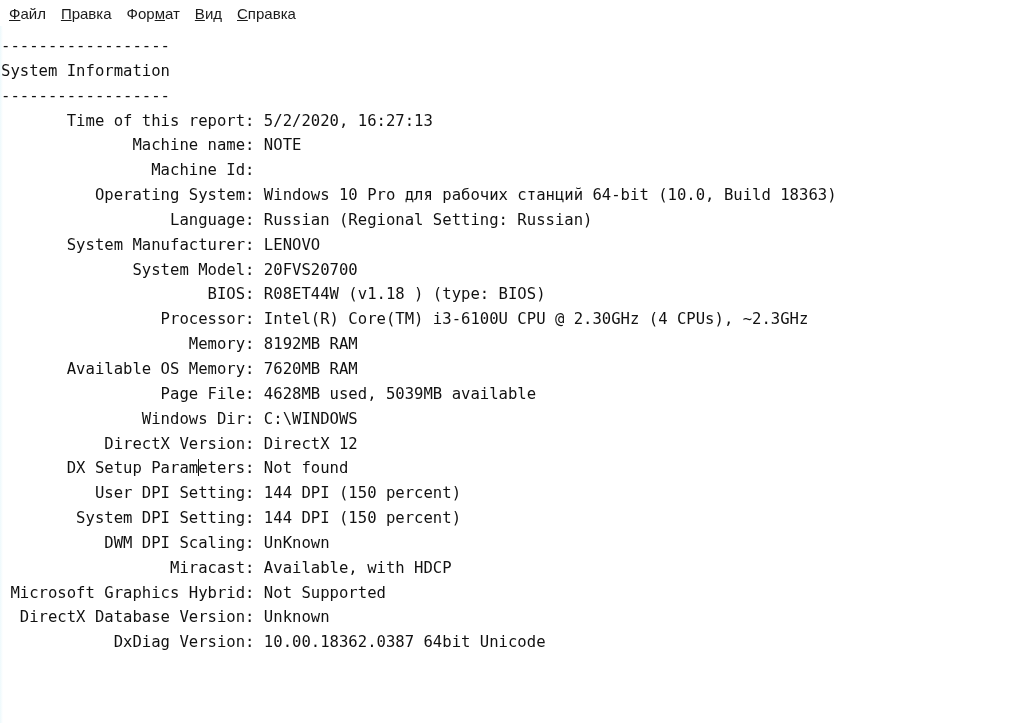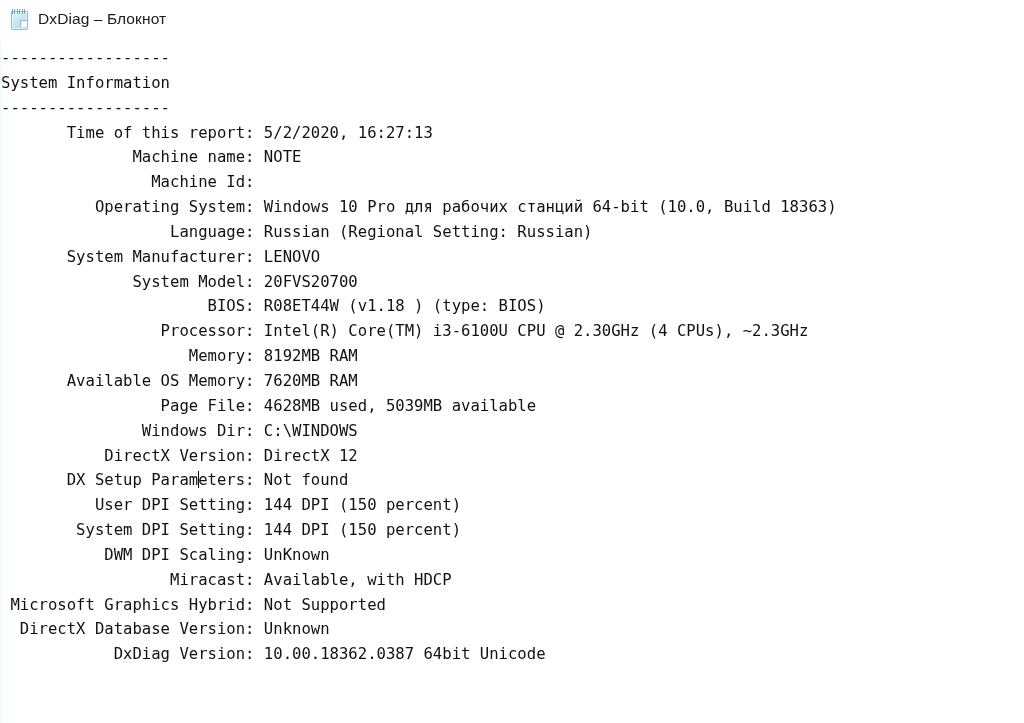--- a/index.html
+++ b/index.html
@@ -158,35 +158,27 @@
     height: 100%;
     background: linear-gradient(to right, #eef9fc 0%, rgba(255,255,255,0) 100%);
     pointer-events: none;
   }
 </style>
 </head>
 <body>
 
 <div id="notepad-window">
 
-  <div id="title-bar">
-    <span id="notepad-icon">
-      <span class="pad"></span>
-      <span class="spiral">
-          <i></i>
-          <i></i>
-          <i></i>
-          <i></i>
-          <i></i>
-          <i></i>
-        </span>
-      <span class="fold"></span>
-    </span>
-    <span id="title-text">DxDiag – Блокнот</span>
+
+  <div id="menu-bar">
+    <span class="menu-item"><span class="ak">Ф</span>айл</span>
+    <span class="menu-item"><span class="ak">П</span>равка</span>
+    <span class="menu-item">Фор<span class="ak">м</span>ат</span>
+    <span class="menu-item"><span class="ak">В</span>ид</span>
+    <span class="menu-item"><span class="ak">С</span>правка</span>
   </div>
-
 
   <div id="text-area">
     <div id="left-edge-tint"></div>
     <pre id="dxdiag-text"><span class="line">------------------</span><span class="line">System Information</span><span class="line">------------------</span><span class="line">       Time of this report: 5/2/2020, 16:27:13</span><span class="line">              Machine name: NOTE</span><span class="line">                Machine Id: </span><span class="line">          Operating System: Windows 10 Pro для рабочих станций 64-bit (10.0, Build 18363)</span><span class="line">                  Language: Russian (Regional Setting: Russian)</span><span class="line">       System Manufacturer: LENOVO</span><span class="line">              System Model: 20FVS20700</span><span class="line">                      BIOS: R08ET44W (v1.18 ) (type: BIOS)</span><span class="line">                 Processor: Intel(R) Core(TM) i3-6100U CPU @ 2.30GHz (4 CPUs), ~2.3GHz</span><span class="line">                    Memory: 8192MB RAM</span><span class="line">       Available OS Memory: 7620MB RAM</span><span class="line">                 Page File: 4628MB used, 5039MB available</span><span class="line">               Windows Dir: C:\WINDOWS</span><span class="line">           DirectX Version: DirectX 12</span><span class="line">       DX Setup Param<span class="caret"></span>eters: Not found</span><span class="line">          User DPI Setting: 144 DPI (150 percent)</span><span class="line">        System DPI Setting: 144 DPI (150 percent)</span><span class="line">           DWM DPI Scaling: UnKnown</span><span class="line">                  Miracast: Available, with HDCP</span><span class="line"> Microsoft Graphics Hybrid: Not Supported</span><span class="line">  DirectX Database Version: Unknown</span><span class="line">            DxDiag Version: 10.00.18362.0387 64bit Unicode</span></pre>
   </div>
 
 </div>
 
 </body></html>

